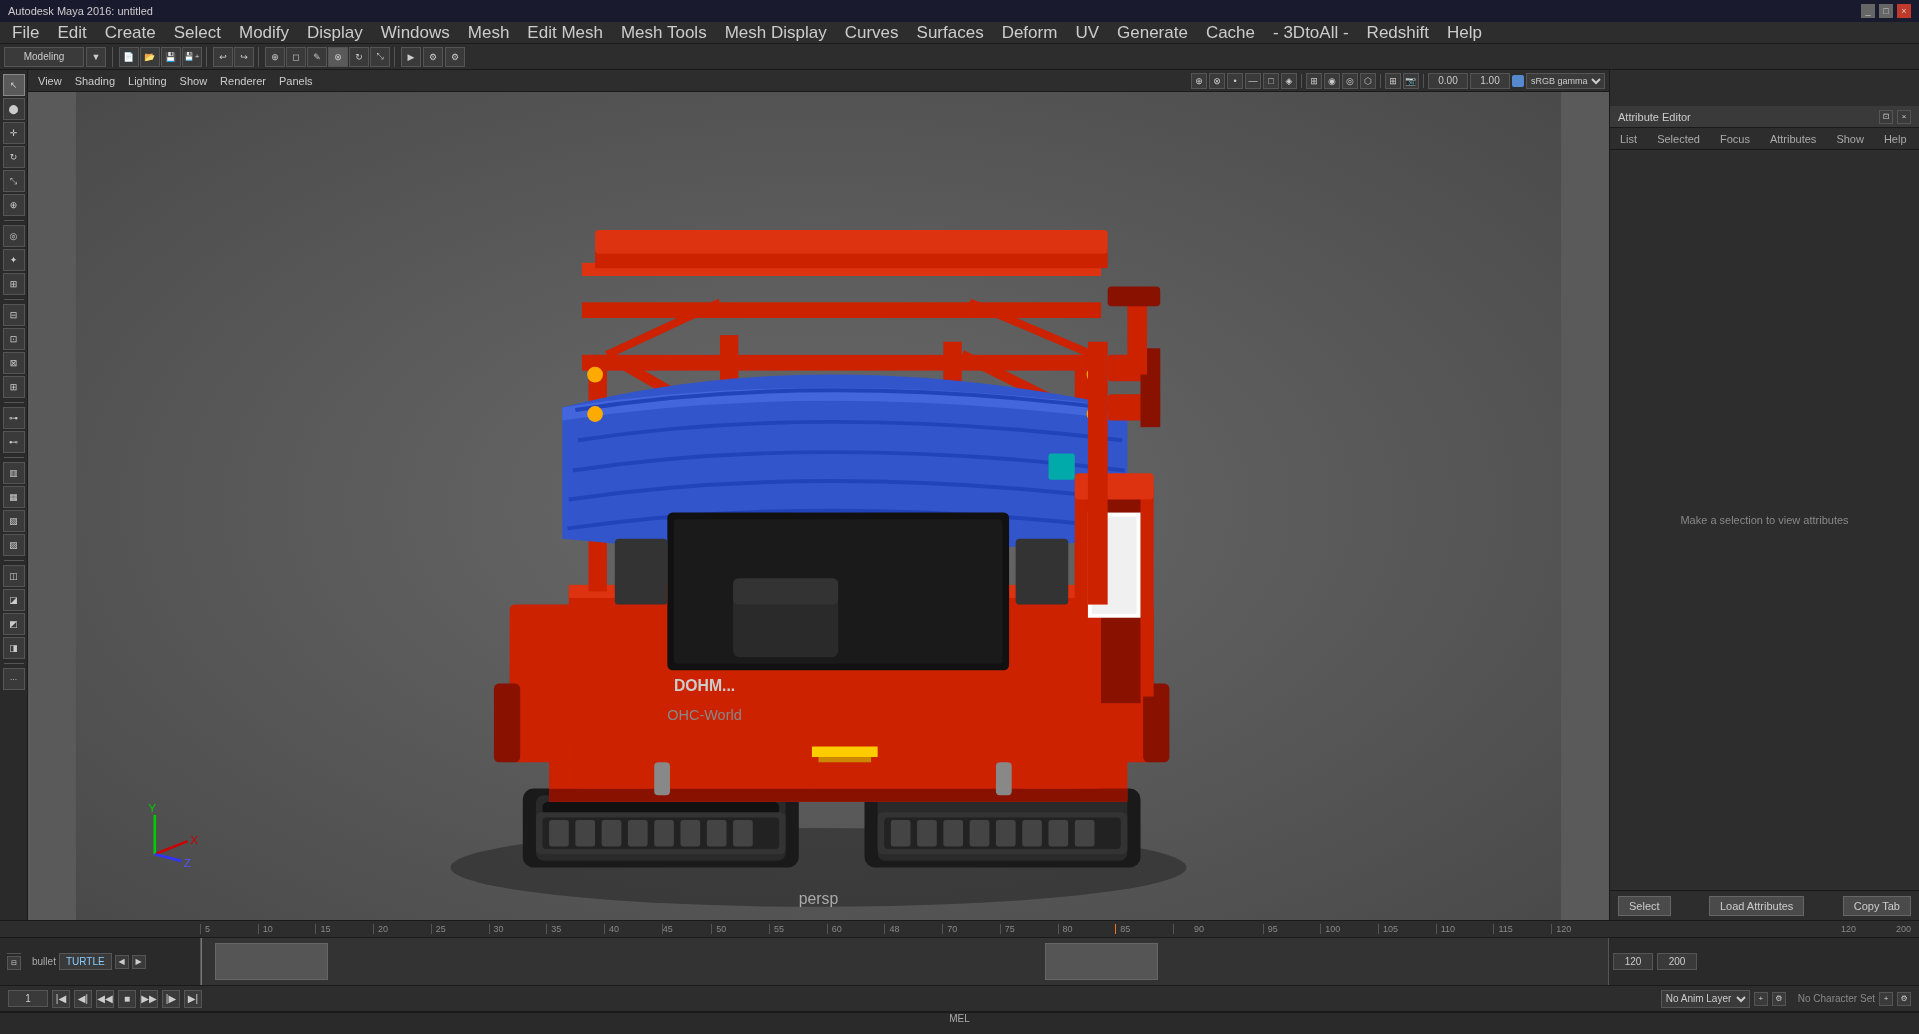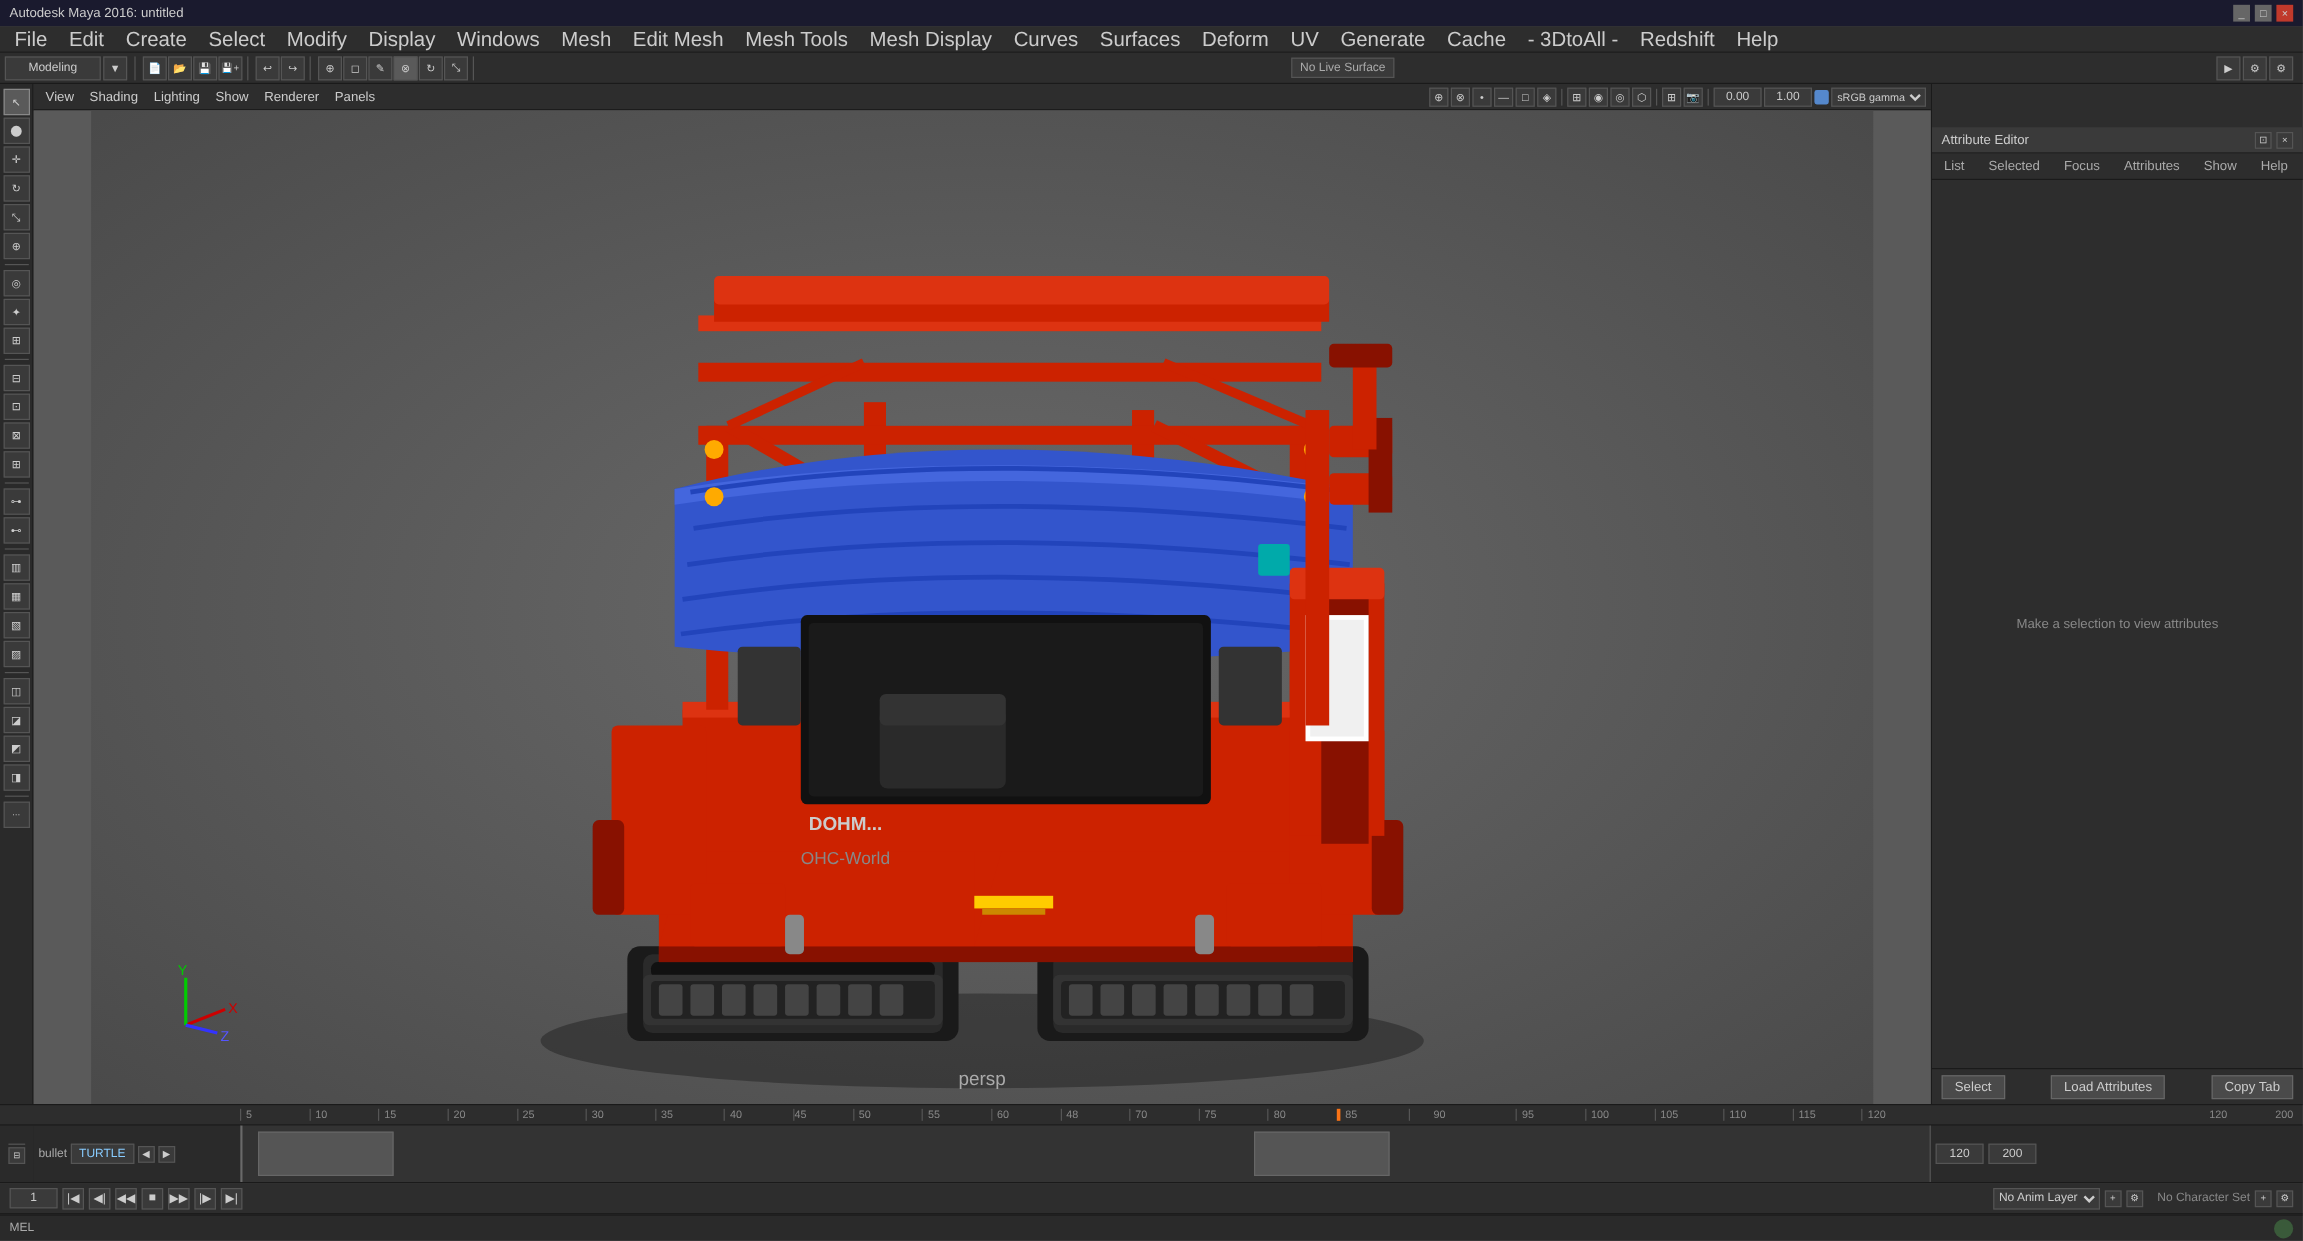--- a/index.html
+++ b/index.html
@@ -113,23 +113,20 @@
     <div class="tb-btn">↩</div>
     <div class="tb-btn">↪</div>
   </div>
   <div style="display:flex;align-items:center;gap:1px;padding:0 4px;border-right:1px solid #555;">
     <div class="tb-btn">⊕</div>
     <div class="tb-btn">◻</div>
     <div class="tb-btn">✎</div>
     <div class="tb-btn" style="background:#5a5a5a;">⊗</div>
     <div class="tb-btn">↻</div>
     <div class="tb-btn">⤡</div>
-  </div>
-  <div style="flex:1;display:flex;align-items:center;justify-content:center;">
-    <span class="live-surface-label">No Live Surface</span>
   </div>
   <div style="display:flex;align-items:center;gap:2px;padding:0 4px;">
     <div class="tb-btn">▶</div>
     <div class="tb-btn">⚙</div>
     <div class="tb-btn">⚙</div>
   </div>
 </div>
 
 <div style="display:flex;width:100%;height:calc(1034px - 22px - 22px - 26px - 18px - 48px - 26px - 22px);">
 
@@ -388,21 +385,21 @@
       <span style="font-size:9px;color:#888;padding:0 4px;border-left:1px solid #555;flex:1;">35</span>
       <span style="font-size:9px;color:#888;padding:0 4px;border-left:1px solid #555;flex:1;">40</span>
       <span style="font-size:9px;color:#888;padding:0 0;border-left:1px solid #555;flex:1;">45</span>
       <span style="font-size:9px;color:#888;padding:0 4px;border-left:1px solid #555;flex:1;">50</span>
       <span style="font-size:9px;color:#888;padding:0 4px;border-left:1px solid #555;flex:1;">55</span>
       <span style="font-size:9px;color:#888;padding:0 4px;border-left:1px solid #555;flex:1;">60</span>
       <span style="font-size:9px;color:#888;padding:0 4px;border-left:1px solid #555;flex:1;">48</span>
       <span style="font-size:9px;color:#888;padding:0 4px;border-left:1px solid #555;flex:1;">70</span>
       <span style="font-size:9px;color:#888;padding:0 4px;border-left:1px solid #555;flex:1;">75</span>
       <span style="font-size:9px;color:#888;padding:0 4px;border-left:1px solid #555;flex:1;">80</span>
-      <span style="font-size:9px;color:#888;padding:0 4px;border-left:3px solid #f97316;flex:1;">85</span>
+      <span style="font-size:9px;color:#888;padding:0 4px;border-left:1px solid #f97316;flex:1;">85</span>
       <span style="font-size:9px;color:#888;padding:0 20px;border-left:1px solid #555;flex:1;">90</span>
       <span style="font-size:9px;color:#888;padding:0 4px;border-left:1px solid #555;flex:1;">95</span>
       <span style="font-size:9px;color:#888;padding:0 4px;border-left:1px solid #555;flex:1;">100</span>
       <span style="font-size:9px;color:#888;padding:0 4px;border-left:1px solid #555;flex:1;">105</span>
       <span style="font-size:9px;color:#888;padding:0 4px;border-left:1px solid #555;flex:1;">110</span>
       <span style="font-size:9px;color:#888;padding:0 4px;border-left:1px solid #555;flex:1;">115</span>
       <span style="font-size:9px;color:#888;padding:0 4px;border-left:1px solid #555;flex:1;">120</span>
     </div>
   </div>
   <div style="width:310px;flex-shrink:0;display:flex;align-items:center;justify-content:flex-end;padding-right:8px;">
@@ -455,17 +452,17 @@
   </select>
   <div class="pb-btn" style="width:14px;height:14px;font-size:8px;">+</div>
   <div class="pb-btn" style="width:14px;height:14px;font-size:8px;">⚙</div>
   <div style="margin-left:8px;display:flex;align-items:center;gap:4px;">
     <span style="color:#888;font-size:10px;">No Character Set</span>
     <div class="pb-btn" style="width:14px;height:14px;font-size:8px;">+</div>
     <div class="pb-btn" style="width:14px;height:14px;font-size:8px;">⚙</div>
   </div>
 </div>
 
-<div id="status-bar" style="height:22px;background:#2a2a2a;display:flex;align-items:center;padding:0 8px;gap:8px;border-top:1px solid #1a1a1a;">
+<div id="status-bar" style="height:22px;background:#2a2a2a;display:flex;align-items:center;padding:0 8px;gap:8px;border-top:1px solid #1a1a1a;flex-direction:column;">
   <span style="font-size:10px;color:#aaa;">MEL</span>
   <div style="flex:1;"></div>
   <div style="width:16px;height:16px;background:#3a5a3a;border-radius:50%;cursor:pointer;"></div>
 </div>
 
 </body></html>

